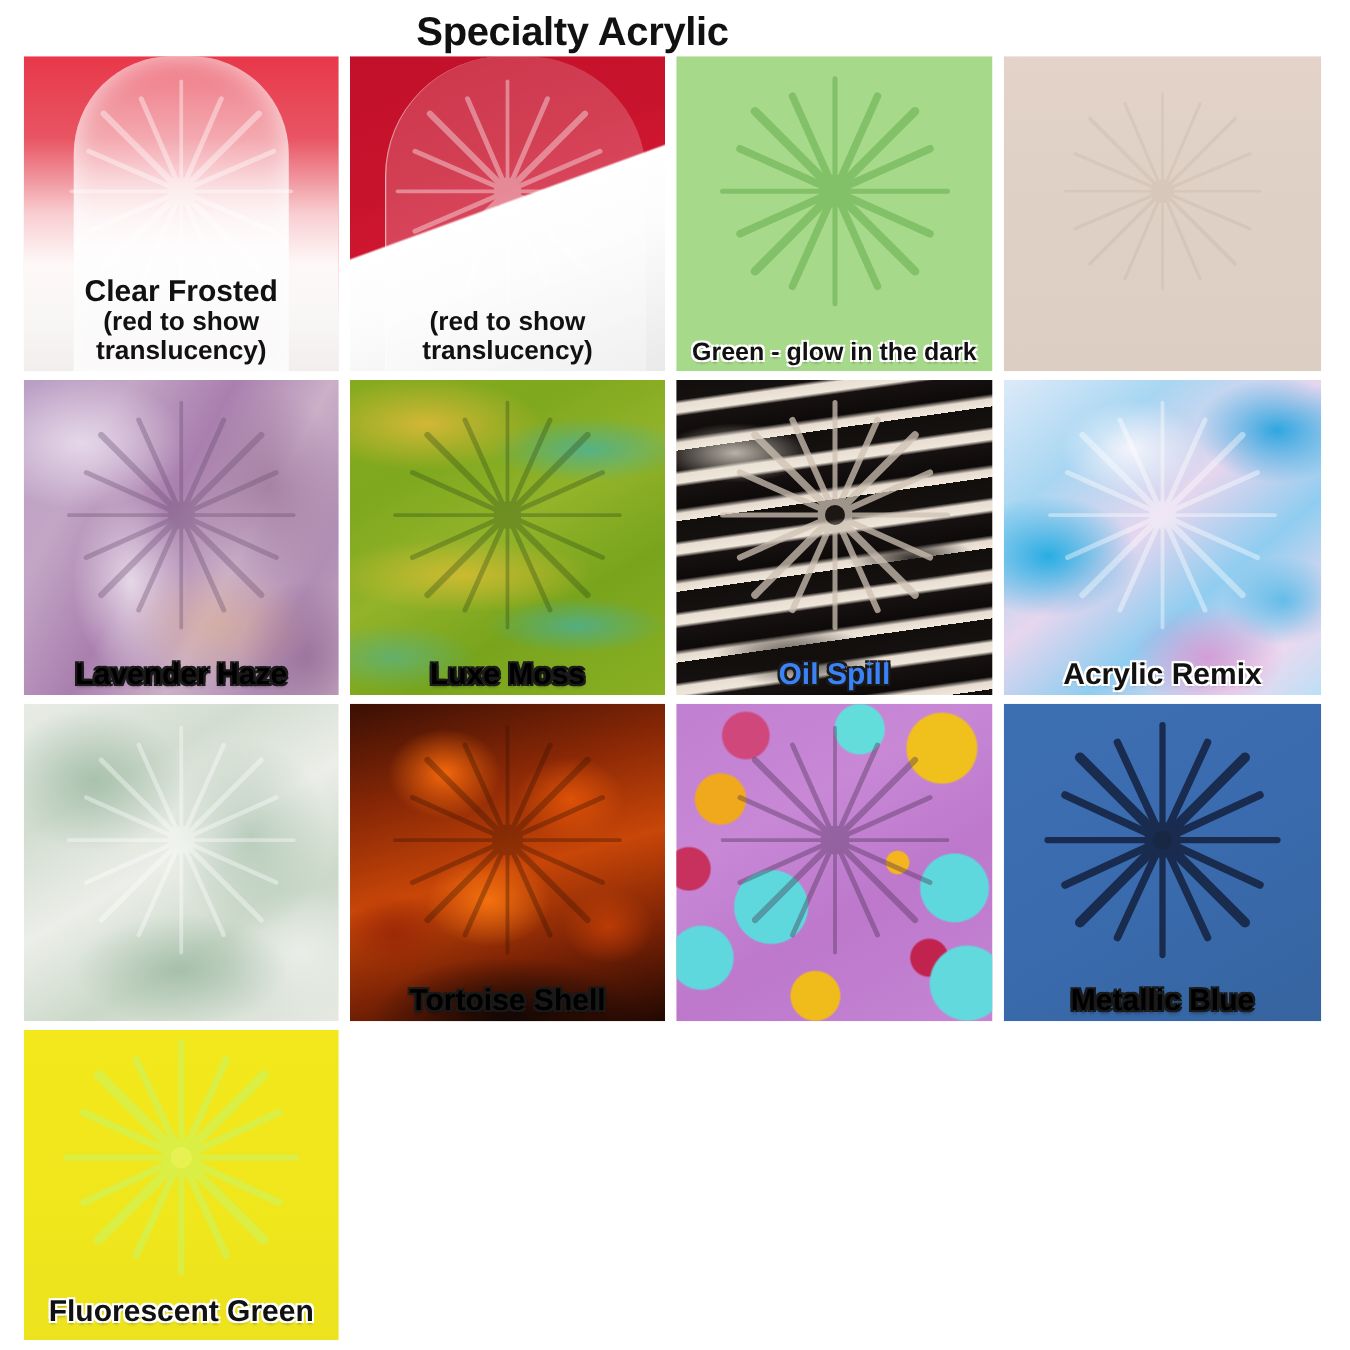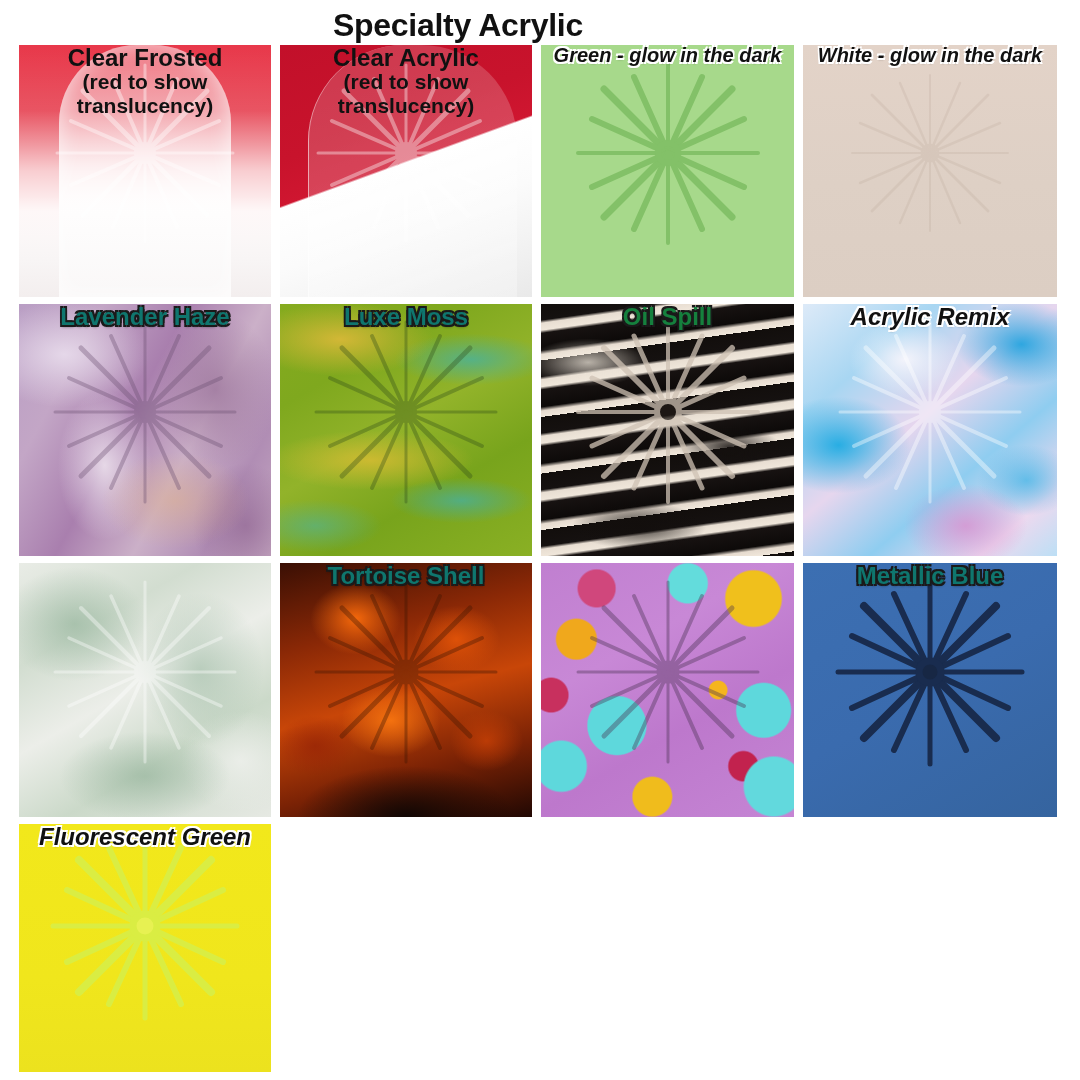--- a/index.html
+++ b/index.html
@@ -29,46 +29,46 @@
     grid-template-columns: 252px 252px 253px 254px;
     grid-template-rows: 252px 252px 254px 248px;
     column-gap: 9px;
     row-gap: 7px;
   }
   .swatch {
     position: relative;
     overflow: hidden;
     display: flex;
     flex-direction: column;
+    justify-content: flex-end;
     align-items: center;
   }
   .swatch-surface {
     position: absolute;
     inset: 0;
   }
   .swatch-label {
     position: relative;
     z-index: 6;
     width: 100%;
     text-align: center;
     font-weight: bold;
     line-height: 1.06;
     padding-bottom: 4px;
   }
   .swatch-label .main { display: block; font-size: 24px; white-space: nowrap; }
   .swatch-label .sub  { display: block; font-size: 21px; line-height: 1.12; }
 
   
   .txt-dark .main, .txt-dark .sub { color: #111111; }
-  .txt-light .main, .txt-light .sub { color: #0f766e; }
+  .txt-light .main, .txt-light .sub { color: #000000; }
   .outline-white .main, .outline-white .sub {
     text-shadow: -1.6px -1.6px 0 #fff, 1.6px -1.6px 0 #fff,
                  -1.6px 1.6px 0 #fff, 1.6px 1.6px 0 #fff,
                  0 2px 2px rgba(0,0,0,.28);
-    font-style: italic;
   }
   .outline-dark .main, .outline-dark .sub {
     text-shadow: -1.8px -1.8px 0 #1a1a1a, 1.8px -1.8px 0 #1a1a1a,
                  -1.8px 1.8px 0 #1a1a1a, 1.8px 1.8px 0 #1a1a1a,
                  0 2px 3px rgba(0,0,0,.45);
   }
   .outline-none .main, .outline-none .sub { text-shadow: none; }
   .lbl-small .main { font-size: 20px; }
 
   
@@ -253,21 +253,20 @@
         <line x1="100" y1="100" x2="26" y2="68" stroke-width="4"></line>
         <line x1="100" y1="100" x2="174" y2="68" stroke-width="4"></line>
         <line x1="100" y1="100" x2="26" y2="132" stroke-width="4"></line>
         <line x1="100" y1="100" x2="174" y2="132" stroke-width="4"></line>
         <line x1="100" y1="100" x2="68" y2="174" stroke-width="4"></line>
         <line x1="100" y1="100" x2="132" y2="174" stroke-width="4"></line>
         <circle cx="100" cy="100" r="9" stroke-width="4"></circle>
       </g>
     </svg>
     <div class="swatch-label txt-dark outline-none">
-      <span class="main">Clear Acrylic</span>
       <span class="sub">(red to show</span>
       <span class="sub">translucency)</span>
     </div>
   </div>
 
   <div class="swatch">
     <div class="swatch-surface s-green-gitd"></div>
     <svg class="burst" viewBox="0 0 200 200">
       <g stroke="#7dbd62" stroke-linecap="round" fill="none">
         <line x1="100" y1="100" x2="100" y2="10" stroke-width="4"></line>
@@ -310,23 +309,20 @@
         <line x1="100" y1="100" x2="130" y2="30" stroke-width="2.5"></line>
         <line x1="100" y1="100" x2="30" y2="70" stroke-width="2.5"></line>
         <line x1="100" y1="100" x2="170" y2="70" stroke-width="2.5"></line>
         <line x1="100" y1="100" x2="30" y2="130" stroke-width="2.5"></line>
         <line x1="100" y1="100" x2="170" y2="130" stroke-width="2.5"></line>
         <line x1="100" y1="100" x2="70" y2="170" stroke-width="2.5"></line>
         <line x1="100" y1="100" x2="130" y2="170" stroke-width="2.5"></line>
         <circle cx="100" cy="100" r="8" stroke-width="3"></circle>
       </g>
     </svg>
-    <div class="swatch-label txt-dark outline-white lbl-small">
-      <span class="main">White - glow in the dark</span>
-    </div>
   </div>
 
   <div class="swatch">
     <div class="swatch-surface s-lavender"></div>
     <svg class="burst soft" viewBox="0 0 200 200">
       <g stroke="#6a4f70" stroke-linecap="round" fill="none" opacity="0.85">
         <line x1="100" y1="100" x2="100" y2="10" stroke-width="3"></line>
         <line x1="100" y1="100" x2="100" y2="190" stroke-width="3"></line>
         <line x1="100" y1="100" x2="10" y2="100" stroke-width="3"></line>
         <line x1="100" y1="100" x2="190" y2="100" stroke-width="3"></line>
@@ -395,21 +391,21 @@
         <line x1="100" y1="100" x2="24" y2="66" stroke-width="5"></line>
         <line x1="100" y1="100" x2="176" y2="66" stroke-width="5"></line>
         <line x1="100" y1="100" x2="24" y2="134" stroke-width="5"></line>
         <line x1="100" y1="100" x2="176" y2="134" stroke-width="5"></line>
         <line x1="100" y1="100" x2="66" y2="176" stroke-width="5"></line>
         <line x1="100" y1="100" x2="134" y2="176" stroke-width="5"></line>
         <circle cx="100" cy="100" r="11" stroke-width="6" fill="#201a16"></circle>
       </g>
     </svg>
     <div class="swatch-label outline-dark" style="color:#8ff03c">
-      <span class="main" style="color:#15803d">Oil Spill</span>
+      <span class="main" style="color:#3b82f6">Oil Spill</span>
     </div>
   </div>
 
   <div class="swatch">
     <div class="swatch-surface s-unicorn"></div>
     <svg class="burst soft" viewBox="0 0 200 200">
       <g stroke="#ffffff" stroke-linecap="round" fill="none" opacity="0.95">
         <line x1="100" y1="100" x2="100" y2="10" stroke-width="3"></line>
         <line x1="100" y1="100" x2="100" y2="190" stroke-width="3"></line>
         <line x1="100" y1="100" x2="10" y2="100" stroke-width="3"></line>

